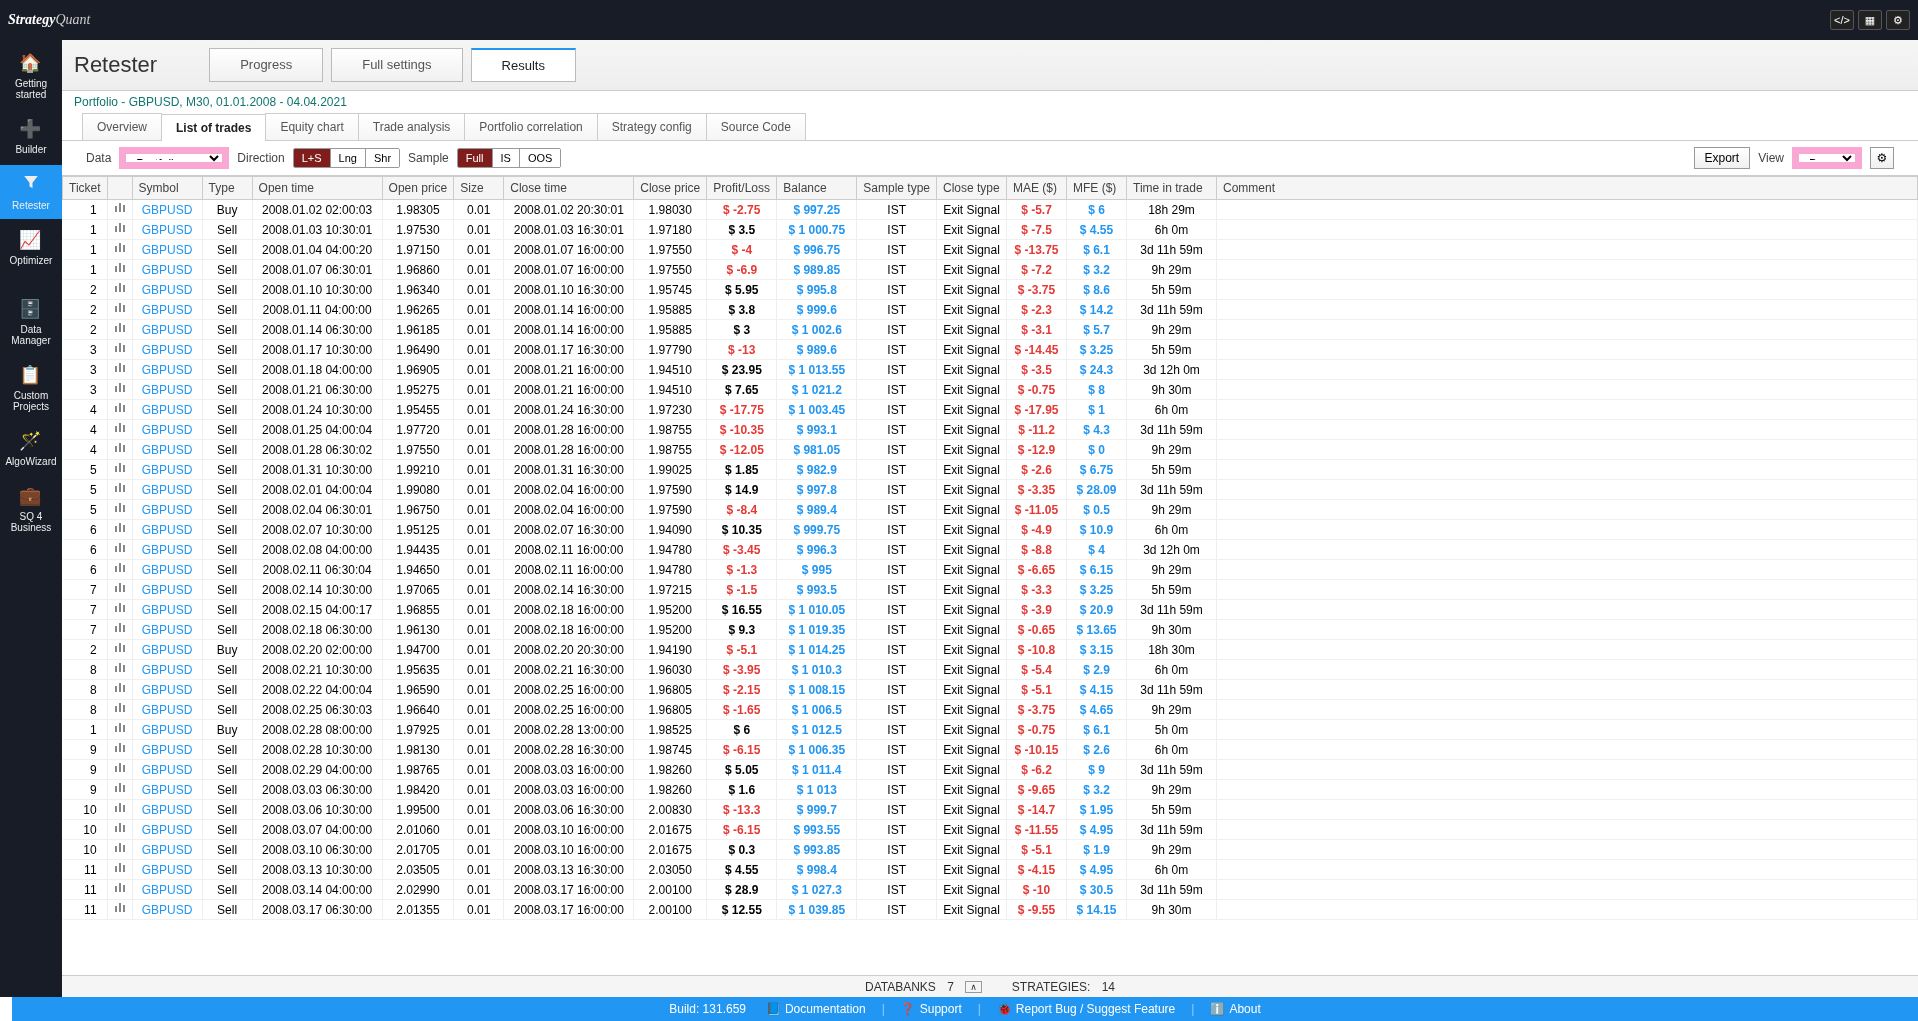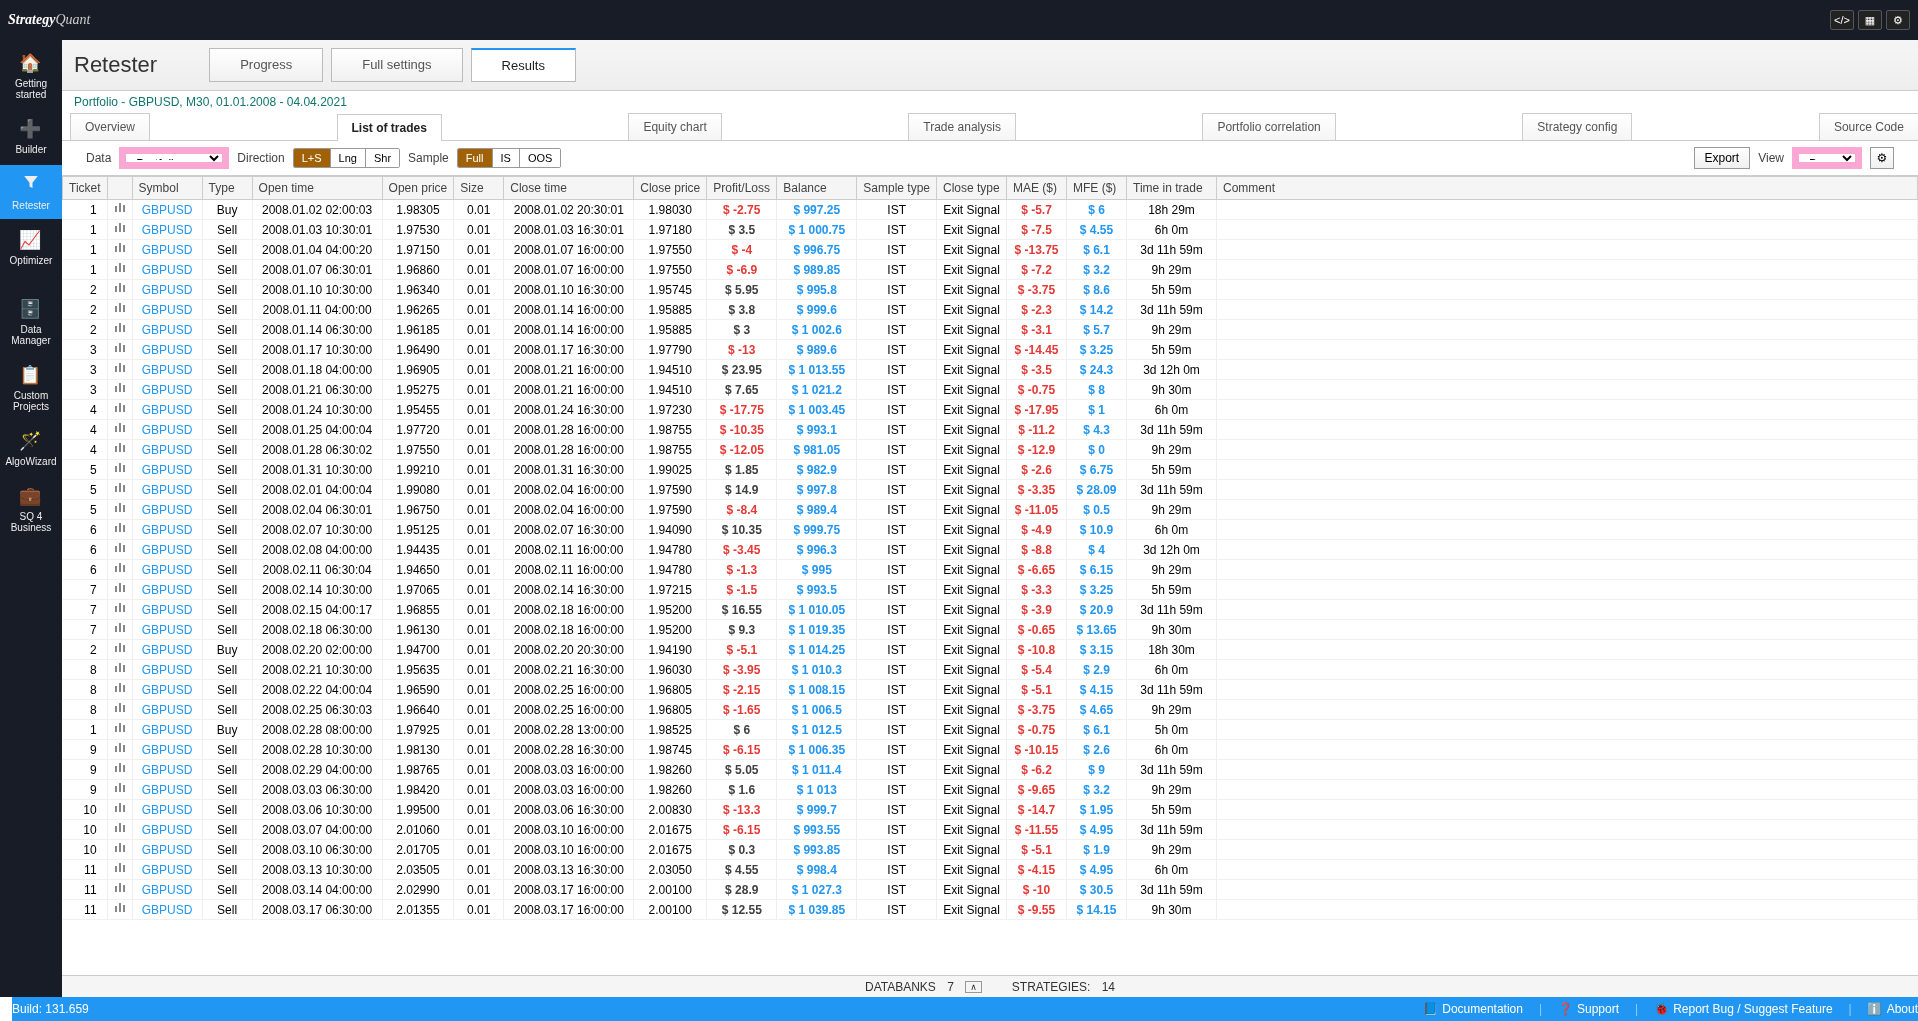--- a/index.html
+++ b/index.html
@@ -16,30 +16,30 @@
 .nav-item { width: 100%; padding: 8px 4px; display: flex; flex-direction: column; align-items: center; gap: 4px; cursor: pointer; font-size: 10px; text-align: center; }
 .nav-item.active { background: #2196f3; }
 .nav-icon { font-size: 18px; }
 .nav-sep { height: 12px; }
 .content { flex: 1; display: flex; flex-direction: column; background: #fff; overflow: hidden; }
 .content-header { background: linear-gradient(#f5f5f5,#eee); border-bottom: 1px solid #ccc; padding: 8px 12px; display: flex; align-items: center; gap: 12px; }
 .page-title { font-size: 22px; color: #333; margin-right: 40px; font-weight: normal; }
 .header-tab { padding: 8px 30px; background: linear-gradient(#fff,#f0f0f0); border: 1px solid #bbb; cursor: pointer; font-size: 13px; color: #555; }
 .header-tab.active { border-top: 2px solid #2196f3; background: #fff; color: #222; font-weight: 500; }
 .subtitle { padding: 4px 12px; font-size: 12px; color: #0f766e; background: #fff; }
-.tabs-row { display: flex; border-bottom: 1px solid #ccc; padding-left: 8px; gap: 8px; background: #fff; justify-content: space-between; }
+.tabs-row { display: flex; border-bottom: 1px solid #ccc; padding-left: 20px; gap: 0; background: #fff; }
 .sub-tab { padding: 6px 14px; border: 1px solid #ccc; border-bottom: none; margin-right: -1px; cursor: pointer; font-size: 12px; color: #555; background: linear-gradient(#fff,#f5f5f5); }
 .sub-tab.active { font-weight: bold; color: #222; background: #fff; position: relative; top: 1px; }
 .filter-row { display: flex; align-items: center; padding: 6px 24px; gap: 8px; border-bottom: 1px solid #ccc; font-size: 12px; }
 .filter-label { color: #444; }
 .filter-select { padding: 2px 20px 2px 6px; border: 7px solid #f9a8d4; background: #fff; font-size: 12px; height: 22px; }
 .btn-group { display: flex; border: 1px solid #999; border-radius: 2px; overflow: hidden; }
 .btn-group button { padding: 3px 8px; border: none; border-right: 1px solid #999; background: #fff; font-size: 11px; cursor: pointer; }
 .btn-group button:last-child { border-right: none; }
-.btn-group button.active { background: #a16207; color: #fff; }
+.btn-group button.active { background: #7f1d1d; color: #fff; }
 .filter-spacer { flex: 1; }
 .action-btn { padding: 3px 10px; border: 1px solid #999; background: linear-gradient(#fff,#f0f0f0); cursor: pointer; font-size: 12px; }
 .gear-btn { width: 24px; height: 22px; border: 1px solid #999; background: linear-gradient(#fff,#f0f0f0); cursor: pointer; display: flex; align-items: center; justify-content: center; }
 .table-wrap { flex: 1; overflow: auto; }
 table { border-collapse: collapse; width: 100%; font-size: 12px; }
 thead th { background: #f5f5f5; border: 1px solid #ccc; padding: 4px 6px; text-align: left; font-weight: normal; color: #444; position: sticky; top: 0; white-space: nowrap; }
 tbody td { border-right: 1px solid #eee; border-bottom: 1px solid #f0f0f0; padding: 2px 6px; white-space: nowrap; }
 .col-ticket { width: 40px; text-align: right; padding-right: 10px; }
 .col-chart { width: 24px; text-align: center; color: #888; cursor: pointer; }
 .col-symbol { width: 70px; text-align: center; color: #2196f3; }
@@ -48,24 +48,24 @@
 .col-price { width: 60px; text-align: center; }
 .col-size { width: 50px; text-align: center; }
 .col-pl { width: 70px; text-align: center; font-weight: bold; }
 .col-bal { width: 80px; text-align: center; color: #2196f3; font-weight: bold; }
 .col-sample { width: 70px; text-align: center; }
 .col-close { width: 70px; text-align: center; }
 .col-mae { width: 60px; text-align: center; font-weight: bold; }
 .col-mfe { width: 60px; text-align: center; color: #2196f3; font-weight: bold; }
 .col-time { width: 90px; text-align: center; }
 .neg { color: #e53935; }
-.pos { color: #404040; }
+.pos { color: #000000; }
 .status-bar { background: #f5f5f5; border-top: 1px solid #ccc; height: 22px; display: flex; align-items: center; justify-content: center; gap: 30px; font-size: 12px; color: #333; }
 .status-link { cursor: pointer; display: flex; align-items: center; gap: 4px; }
-.footer-bar { background: #2196f3; height: 24px; display: flex; align-items: center; justify-content: space-between; gap: 20px; font-size: 12px; color: #fff; margin-left: 12px; }
+.footer-bar { background: #2196f3; height: 24px; display: flex; align-items: center; justify-content: center; gap: 20px; font-size: 12px; color: #fff; margin-left: 12px; }
 .footer-link { cursor: pointer; display: flex; align-items: center; gap: 4px; }
 .footer-sep { color: rgba(255,255,255,0.5); }
 </style>
 </head>
 <body>
 
 <div class="app">
   <div class="topbar">
     <div class="logo">
       <span class="logo-strategy">Strategy</span><span class="logo-quant">Quant</span>

